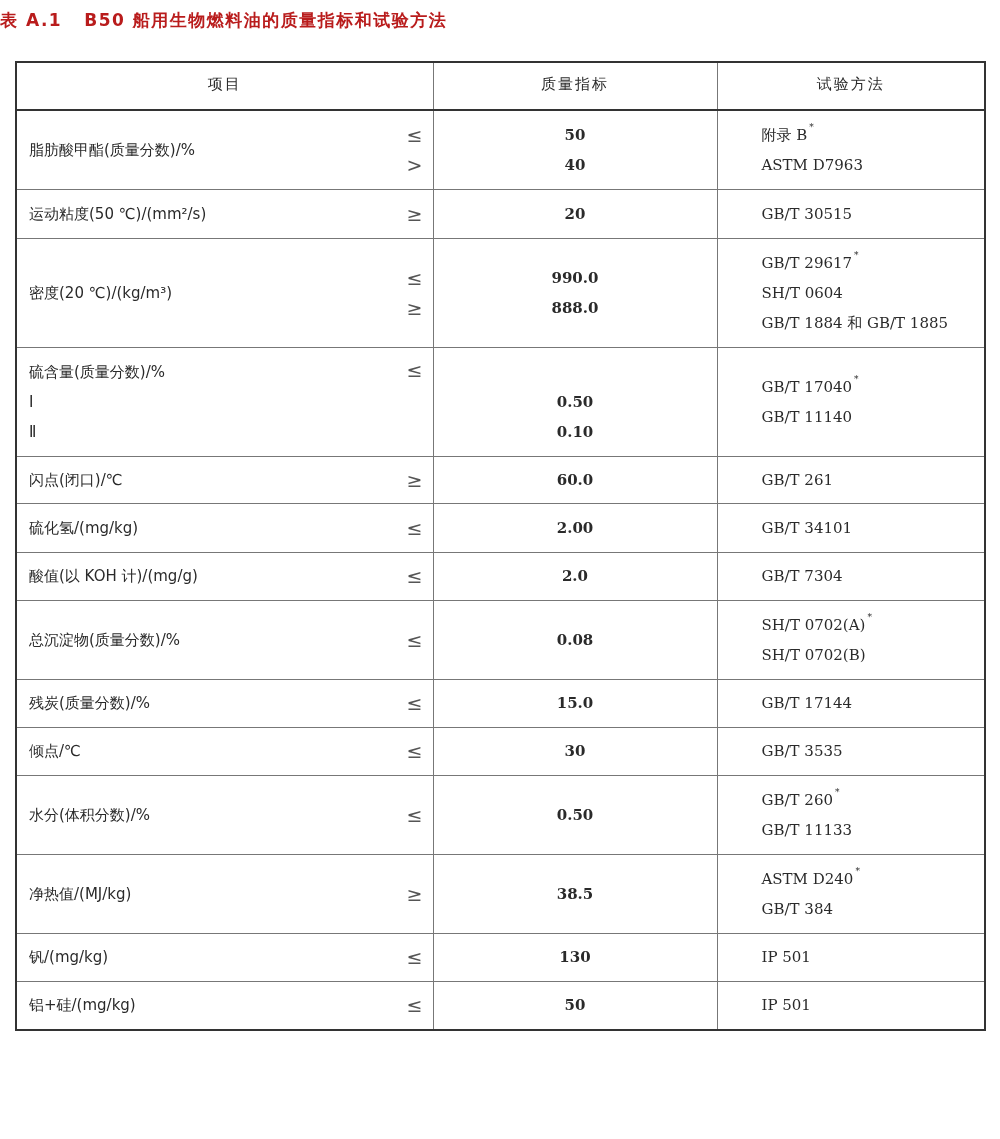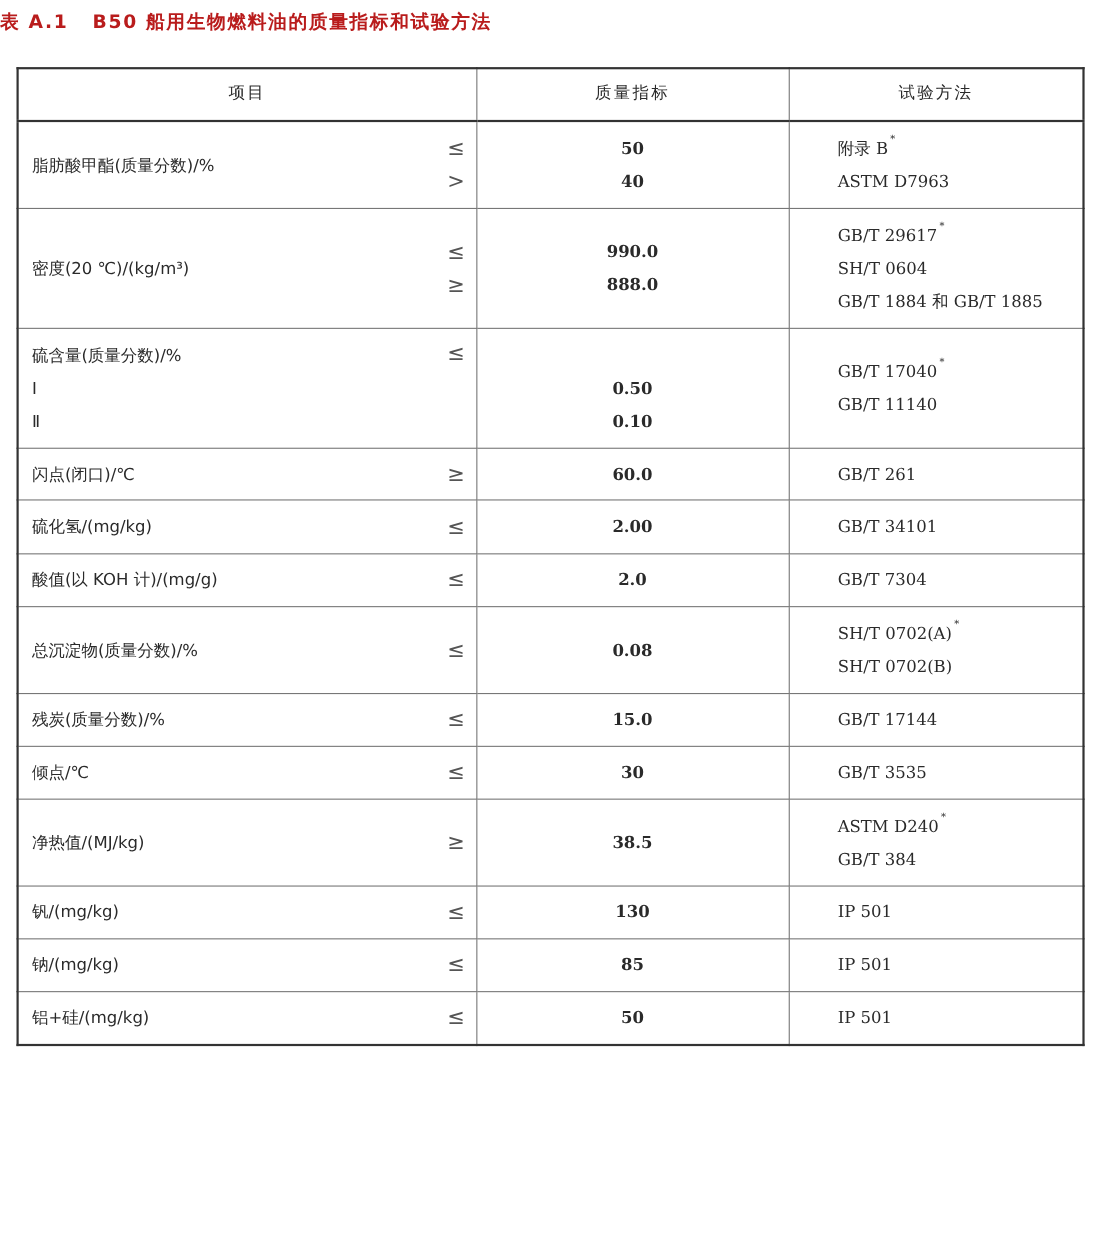--- a/index.html
+++ b/index.html
@@ -133,20 +133,36 @@
         </td>
         <td class="val-cell">
           <span class="val-line">50</span>
           <span class="val-line">40</span>
         </td>
         <td class="method-cell">
           <span class="method-line"><span>附录 B</span><sup class="star">*</sup></span>
           <span class="method-line"><span>ASTM D7963</span><sup class="star"></sup></span>
         </td>
       </tr>
+      <tr style="height: 49px;">
+        <td class="item-cell">
+          <span class="item-lines">
+            <span class="item-line item-text">运动粘度(50 ℃)/(mm²/s)</span>
+          </span>
+          <span class="op-col">
+            <span class="op">≥</span>
+          </span>
+        </td>
+        <td class="val-cell">
+          <span class="val-line">20</span>
+        </td>
+        <td class="method-cell">
+          <span class="method-line"><span>GB/T 30515</span><sup class="star"></sup></span>
+        </td>
+      </tr>
       <tr style="height: 109px;">
         <td class="item-cell">
           <span class="item-lines">
             <span class="item-line item-text">密度(20 ℃)/(kg/m³)</span>
           </span>
           <span class="op-col">
             <span class="op">≤</span>
             <span class="op">≥</span>
           </span>
         </td>
@@ -274,20 +290,37 @@
         <td class="val-cell">
           <span class="val-line">30</span>
         </td>
         <td class="method-cell">
           <span class="method-line"><span>GB/T 3535</span><sup class="star"></sup></span>
         </td>
       </tr>
       <tr style="height: 79px;">
         <td class="item-cell">
           <span class="item-lines">
+            <span class="item-line item-text">水分(体积分数)/%</span>
+          </span>
+          <span class="op-col">
+            <span class="op">≤</span>
+          </span>
+        </td>
+        <td class="val-cell">
+          <span class="val-line">0.50</span>
+        </td>
+        <td class="method-cell">
+          <span class="method-line"><span>GB/T 260</span><sup class="star">*</sup></span>
+          <span class="method-line"><span>GB/T 11133</span><sup class="star"></sup></span>
+        </td>
+      </tr>
+      <tr style="height: 79px;">
+        <td class="item-cell">
+          <span class="item-lines">
             <span class="item-line item-text">净热值/(MJ/kg)</span>
           </span>
           <span class="op-col">
             <span class="op">≥</span>
           </span>
         </td>
         <td class="val-cell">
           <span class="val-line">38.5</span>
         </td>
         <td class="method-cell">
@@ -299,36 +332,20 @@
         <td class="item-cell">
           <span class="item-lines">
             <span class="item-line item-text">钒/(mg/kg)</span>
           </span>
           <span class="op-col">
             <span class="op">≤</span>
           </span>
         </td>
         <td class="val-cell">
           <span class="val-line">130</span>
-        </td>
-        <td class="method-cell">
-          <span class="method-line"><span>IP 501</span><sup class="star"></sup></span>
-        </td>
-      </tr>
-      <tr style="height: 48px;">
-        <td class="item-cell">
-          <span class="item-lines">
-            <span class="item-line item-text">钠/(mg/kg)</span>
-          </span>
-          <span class="op-col">
-            <span class="op">≤</span>
-          </span>
-        </td>
-        <td class="val-cell">
-          <span class="val-line">85</span>
         </td>
         <td class="method-cell">
           <span class="method-line"><span>IP 501</span><sup class="star"></sup></span>
         </td>
       </tr>
       <tr style="height: 49px;">
         <td class="item-cell">
           <span class="item-lines">
             <span class="item-line item-text">铝+硅/(mg/kg)</span>
           </span>

